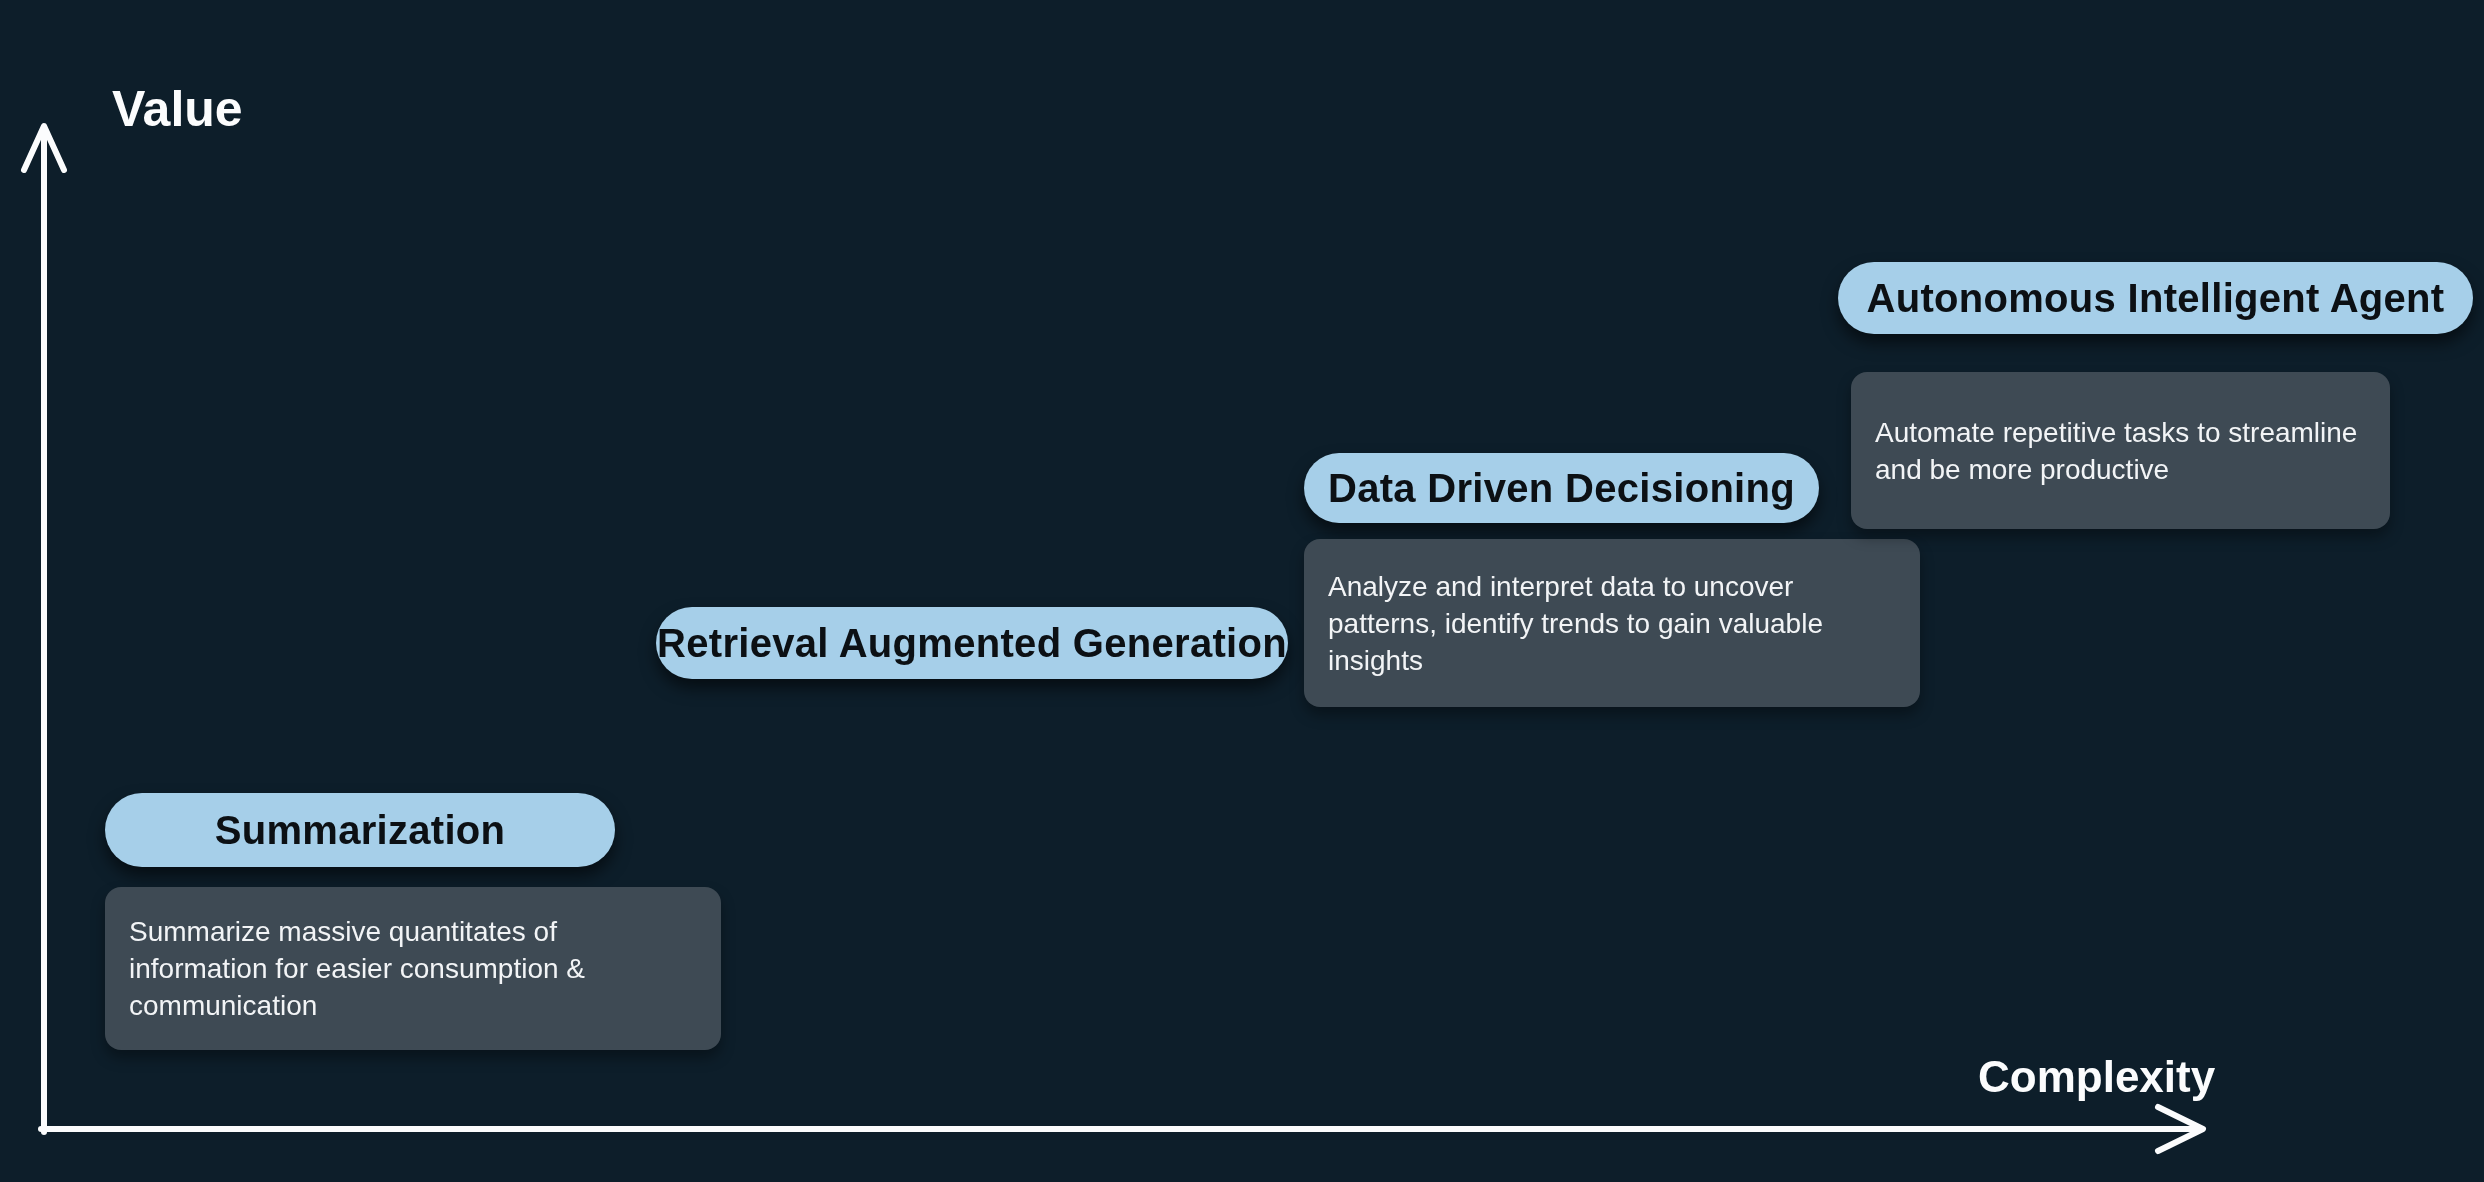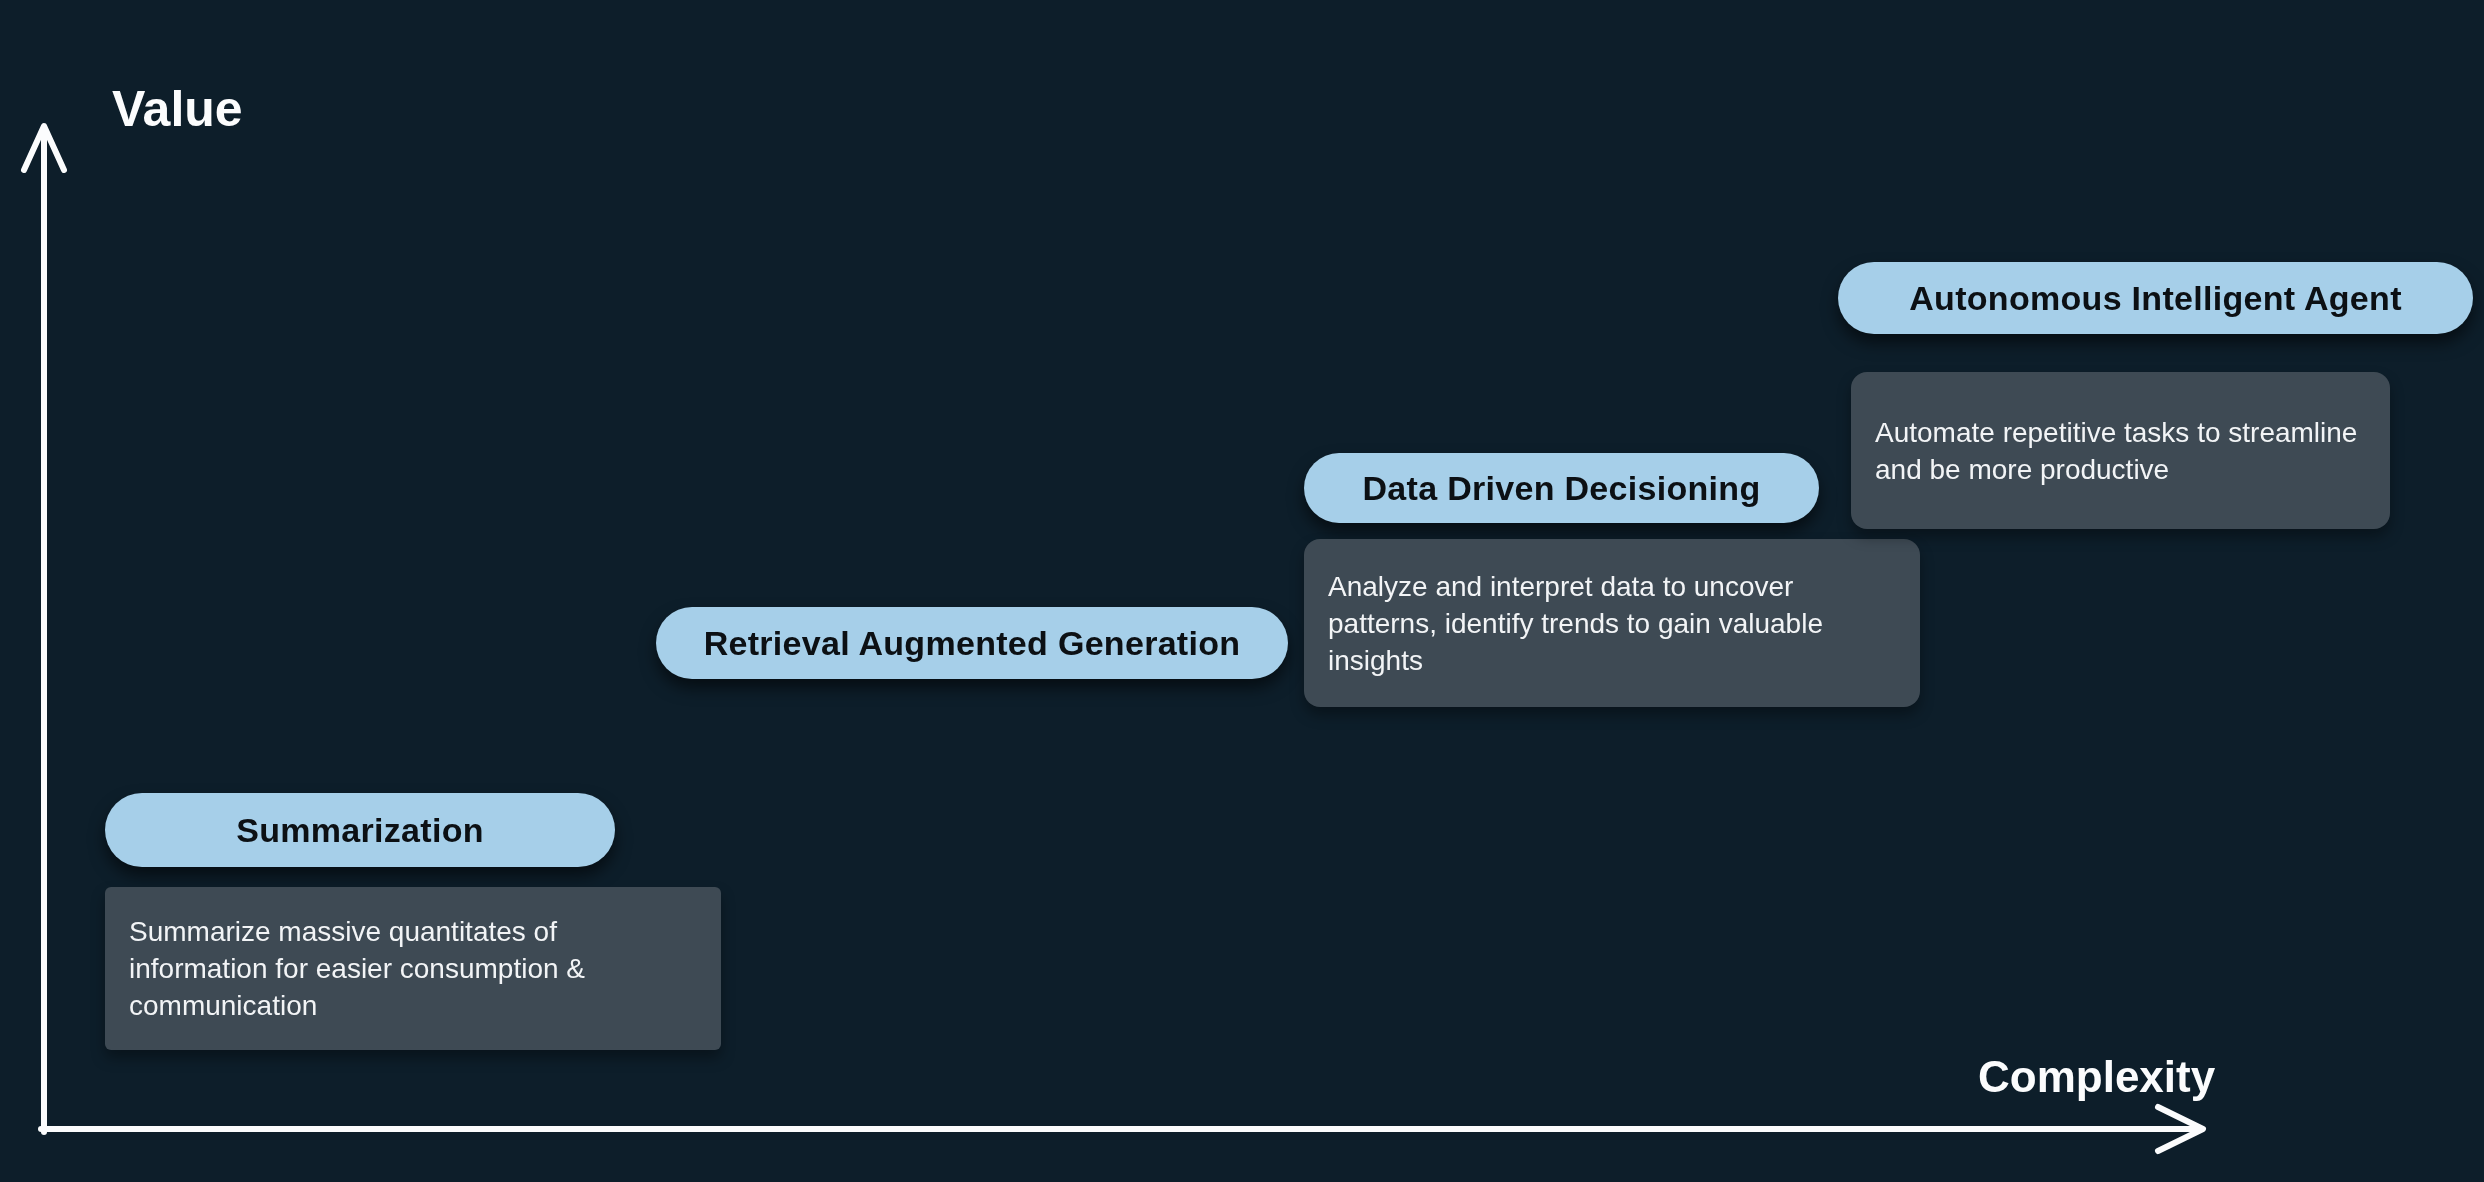--- a/index.html
+++ b/index.html
@@ -23,39 +23,39 @@
   .complexity-label { left: 1978px; top: 1052px; font-size: 44px; }
 
   
   .step { position: absolute; z-index: 3; }
   .pill {
     position: absolute; left: 0; top: 0;
     background: var(--pill, #a6cfe9);
     border-radius: 999px;
     display: flex; align-items: center; justify-content: center;
     color: var(--pill-text, #0c1014);
-    font-size: 34px; font-weight: 700; letter-spacing: .3px;
+    font-size: 40px; font-weight: 700; letter-spacing: .3px;
     box-shadow: 0 9px 16px rgba(0, 0, 0, .55);
     white-space: nowrap;
   }
   .desc {
     position: absolute; left: 0;
     background: var(--box, #3e4a54);
     border-radius: 16px;
     display: flex; align-items: center;
     color: var(--box-text, #f2f4f6);
     font-size: 28px; line-height: 37px;
     padding: 20px 24px; box-sizing: border-box;
     box-shadow: 0 8px 14px rgba(0, 0, 0, .35);
   }
 
   
   .s1 { left: 105px; top: 793px; width: 616px; height: 316px; }
   .s1 .pill { width: 510px; height: 74px; }
-  .s1 .desc { top: 94px;  width: 616px; height: 163px; border-radius: 6px; }
+  .s1 .desc { top: 94px;  width: 616px; height: 163px; }
 
   
   .s2 { left: 656px; top: 607px; width: 635px; height: 335px; }
   .s2 .pill { width: 632px; height: 72px; }
   .s2 .desc { top: 95px;  width: 635px; height: 166px; }
 
   
   .s3 { left: 1304px; top: 453px; width: 616px; height: 254px; }
   .s3 .pill { width: 515px; height: 70px; }
   .s3 .desc { top: 86px;  width: 616px; height: 168px; }

